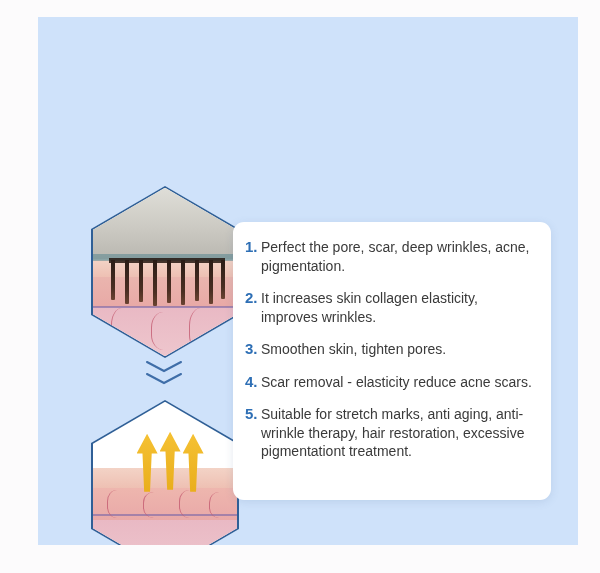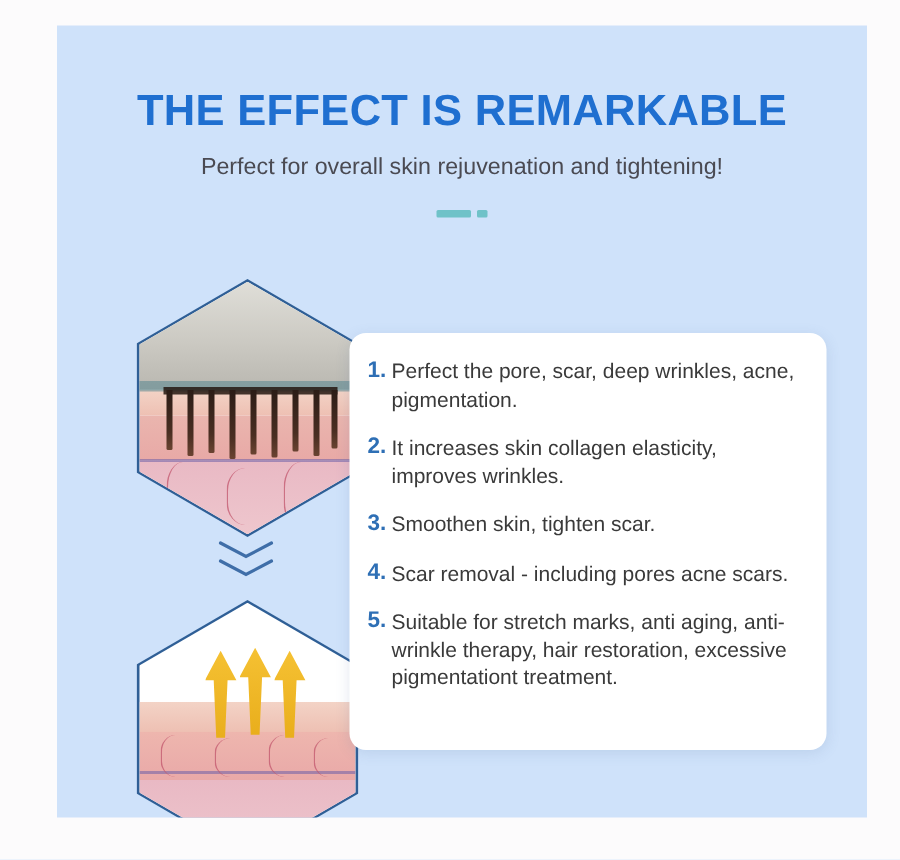--- a/index.html
+++ b/index.html
@@ -228,28 +228,20 @@
     color: #3a3a3a;
     font-family: "Liberation Sans", sans-serif;
   }
 </style>
 </head>
 <body>
 
 <div class="page">
   <div class="panel">
 
-    <div class="header">
-      <h1 class="title">THE EFFECT IS REMARKABLE</h1>
-      <p class="subtitle">Perfect for overall skin rejuvenation and tightening!</p>
-      <div class="divider">
-        <span class="dash-long"></span>
-        <span class="dash-short"></span>
-      </div>
-    </div>
 
     <div class="hex" id="hex-top">
       <div class="hex-inner">
 
         <div class="skin layer-epi" style="top:72px;height:17px;"></div>
         <div class="skin layer-dermis" style="top:89px;height:30px;"></div>
         <div class="skin layer-deep" style="top:119px;height:60px;"></div>
         <div class="vein-line" style="top:118px;left:0;width:100%;background:#6b5ea8;opacity:.55;"></div>
         <div class="vessel" style="left:18px;top:120px;width:26px;height:42px;"></div>
         <div class="vessel" style="left:58px;top:124px;width:30px;height:38px;"></div>
@@ -304,25 +296,25 @@
         <li class="benefit-item">
           <span class="bnum">1.</span>
           <span class="btext">Perfect the pore, scar, deep wrinkles, acne, pigmentation.</span>
         </li>
         <li class="benefit-item">
           <span class="bnum">2.</span>
           <span class="btext">It increases skin collagen elasticity, improves wrinkles.</span>
         </li>
         <li class="benefit-item">
           <span class="bnum">3.</span>
-          <span class="btext">Smoothen skin, tighten scar.</span>
+          <span class="btext">Smoothen skin, tighten pores.</span>
         </li>
         <li class="benefit-item">
           <span class="bnum">4.</span>
-          <span class="btext">Scar removal - including pores acne scars.</span>
+          <span class="btext">Scar removal - elasticity reduce acne scars.</span>
         </li>
         <li class="benefit-item">
           <span class="bnum">5.</span>
           <span class="btext">Suitable for stretch marks, anti aging, anti-wrinkle therapy, hair restoration, excessive pigmentationt treatment.</span>
         </li>
       </ul>
     </div>
 
   </div>
 </div>

